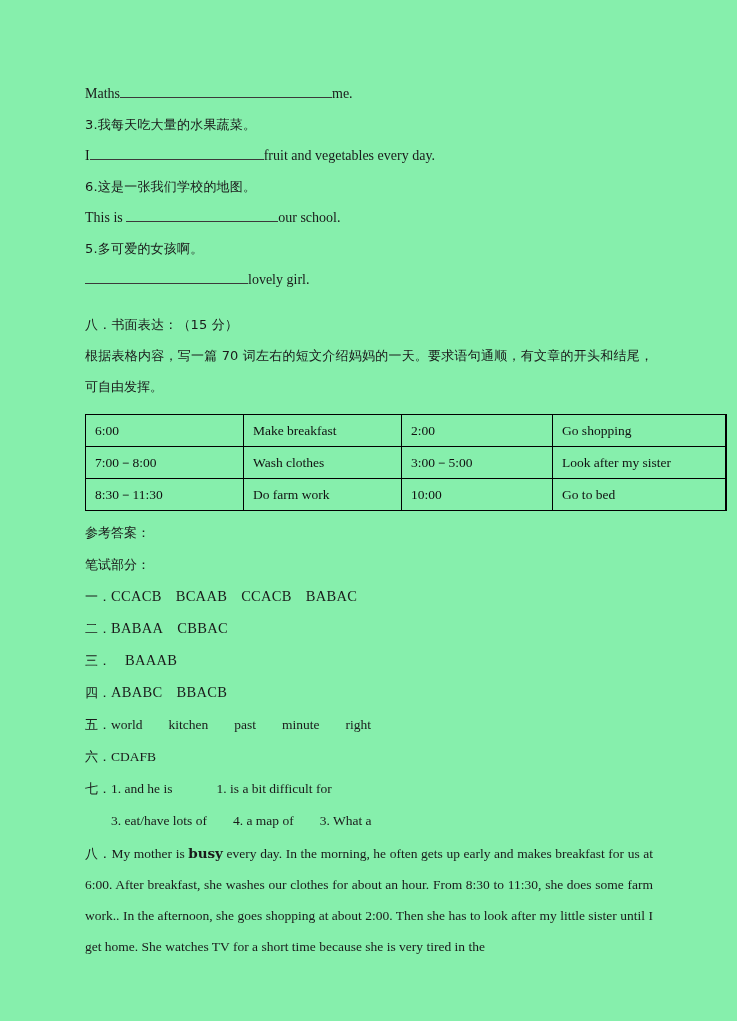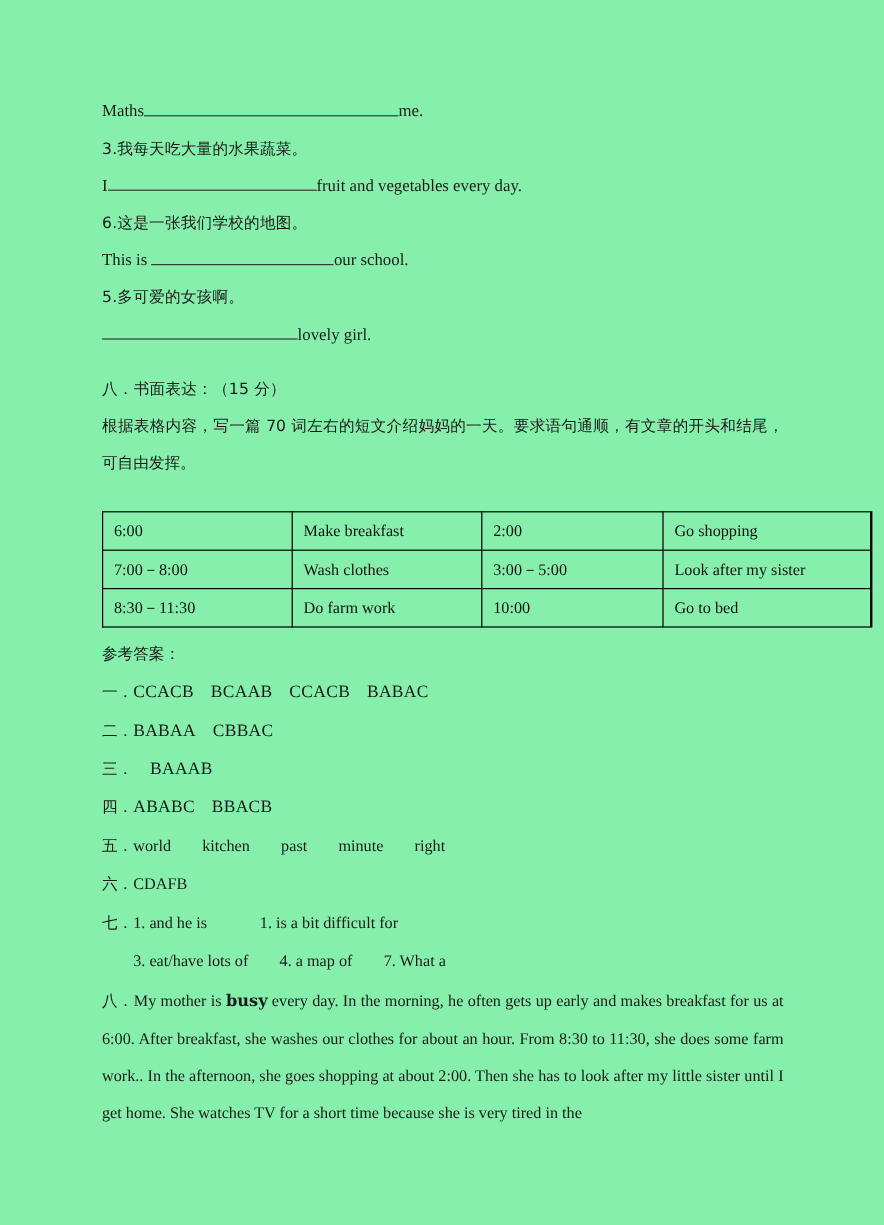--- a/index.html
+++ b/index.html
@@ -63,21 +63,21 @@
     width: 568px;
     text-align: justify;
     text-justify: inter-character;
     color: #1a1a1a;
   }
 
   
   table.schedule {
     border-collapse: collapse;
     width: 568px;
-    margin-top: 24px;
+    margin-top: 12px;
     margin-bottom: 6px;
     table-layout: fixed;
   }
   table.schedule td {
     border: 1px solid #000;
     padding: 5px 8px 5px 9px;
     font-family: "Liberation Serif", "DejaVu Serif", serif;
     font-size: 13.5px;
     line-height: 21px;
     height: 21px;
@@ -196,20 +196,23 @@
       </tbody>
     </table>
 
     <div class="ak">
 
       <div class="ak-line">
         <span class="ak-label">参考答案：</span>
       </div>
 
 
+      <div class="ak-line">
+        <span class="ak-label">笔试部分：</span>
+      </div>
 
       <div class="ak-line">
         <span class="ak-label">一．</span><span class="ak-val">CCACB</span><span class="gap-sm"></span><span class="ak-val">BCAAB</span><span class="gap-sm"></span><span class="ak-val">CCACB</span><span class="gap-sm"></span><span class="ak-val">BABAC</span>
       </div>
 
       <div class="ak-line">
         <span class="ak-label">二．</span><span class="ak-val">BABAA</span><span class="gap-sm"></span><span class="ak-val">CBBAC</span>
       </div>
 
       <div class="ak-line">
@@ -226,21 +229,21 @@
 
       <div class="ak-line">
         <span class="ak-label">六．</span><span class="ak-val small">CDAFB</span>
       </div>
 
       <div class="ak-line">
         <span class="ak-label">七．</span><span class="ak-val small">1. and he is</span><span class="gap-lg"></span><span class="ak-val small">1. is a bit difficult for</span>
       </div>
 
       <div class="ak-line">
-        <span class="indent"></span><span class="ak-val small">3. eat/have lots of</span><span class="gap-md"></span><span class="ak-val small">4. a map of</span><span class="gap-md"></span><span class="ak-val small">7. What a</span>
+        <span class="indent"></span><span class="ak-val small">3. eat/have lots of</span><span class="gap-md"></span><span class="ak-val small">4. a map of</span><span class="gap-md"></span><span class="ak-val small">3. What a</span>
       </div>
 
       <div class="essay">
         <span class="sect">八．</span><span>My mother is </span><b>busy</b><span> every day. In the morning, he often gets up early and makes breakfast for us at 6:00. After breakfast, she washes our clothes for about an hour. From 8:30 to 11:30, she does some farm work.. In the afternoon, she goes shopping at about 2:00. Then she has to look after my little sister until I get home. She watches TV for a short time because she is very tired in the</span>
       </div>
 
     </div>
   </div>
 </div>
 

